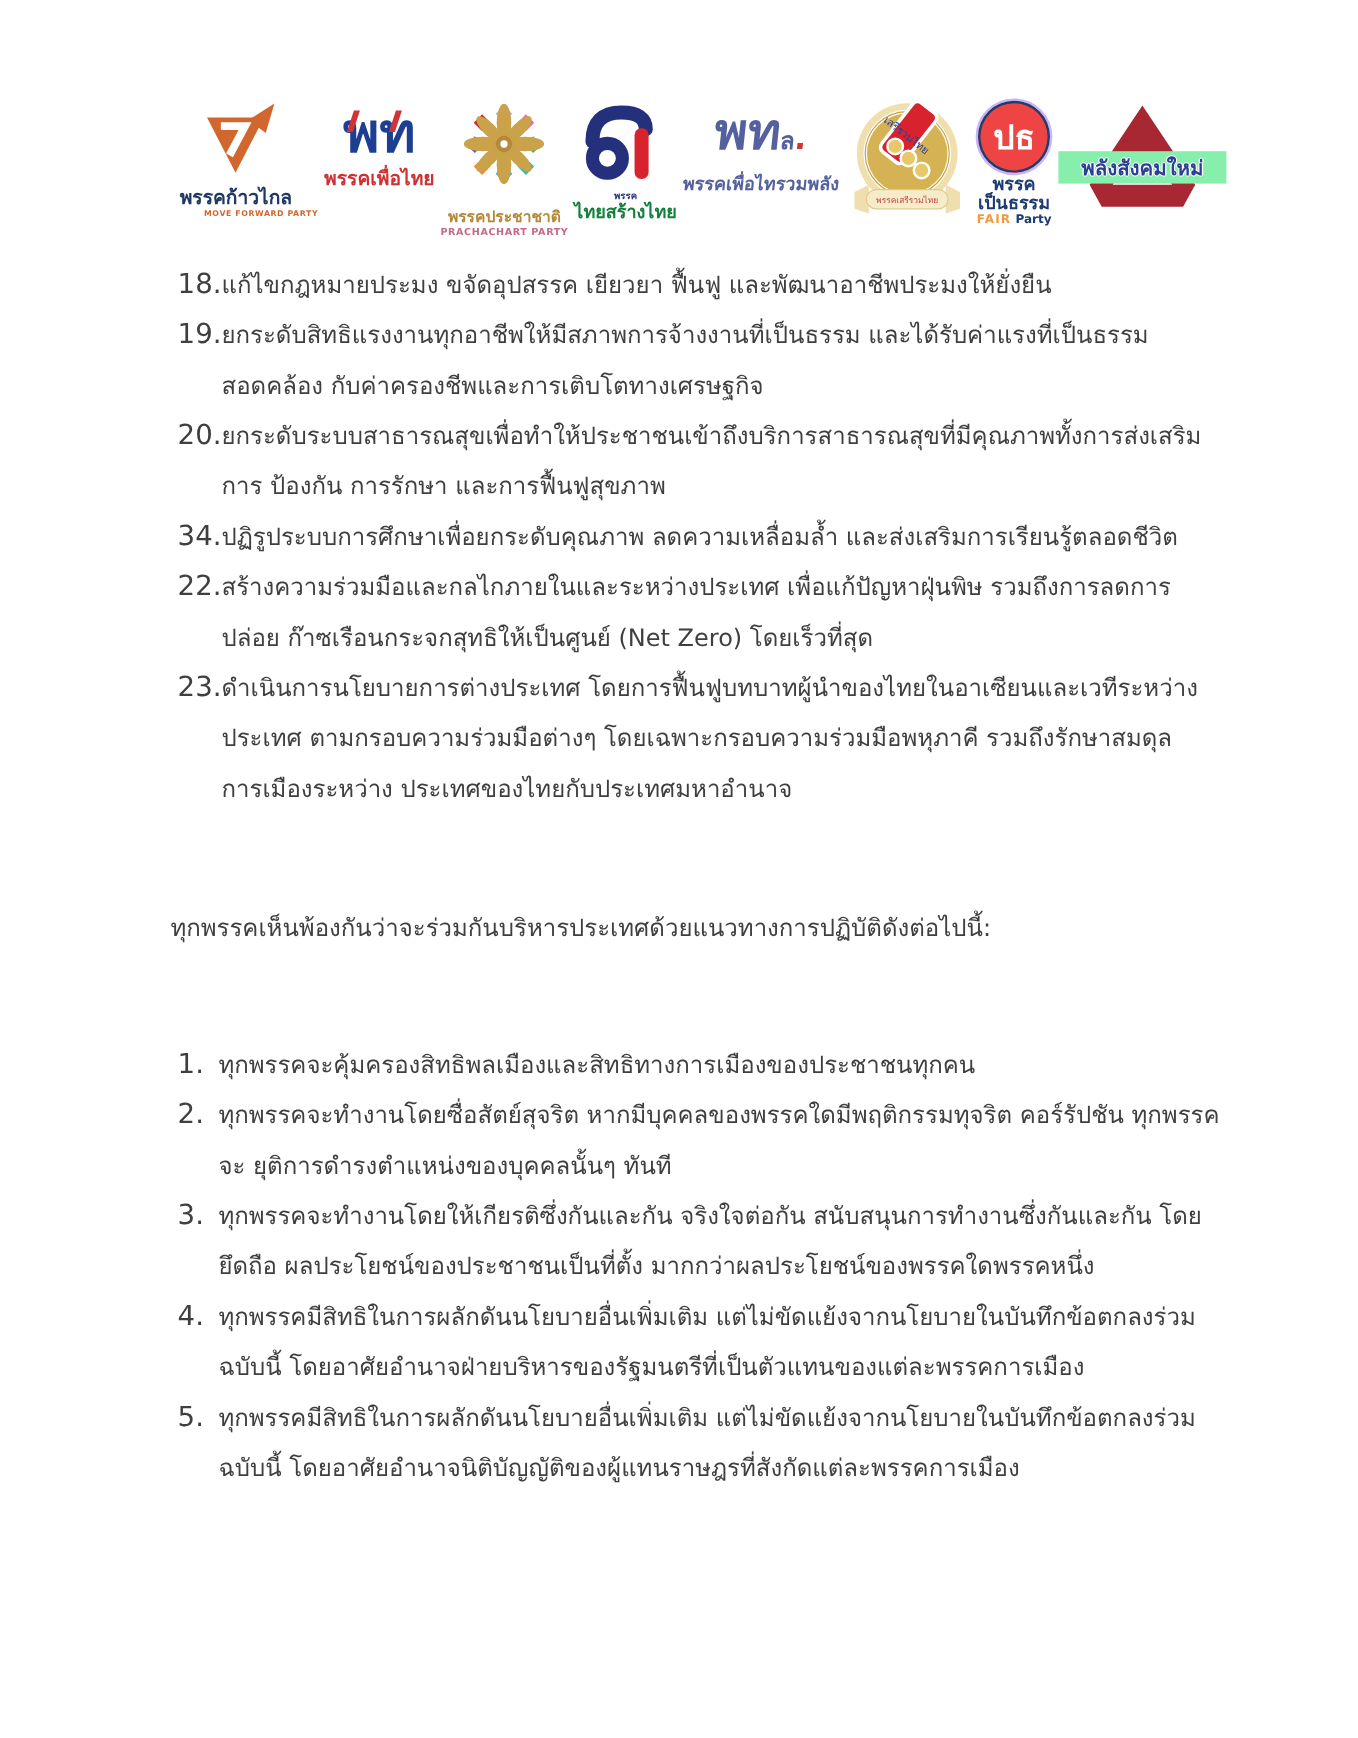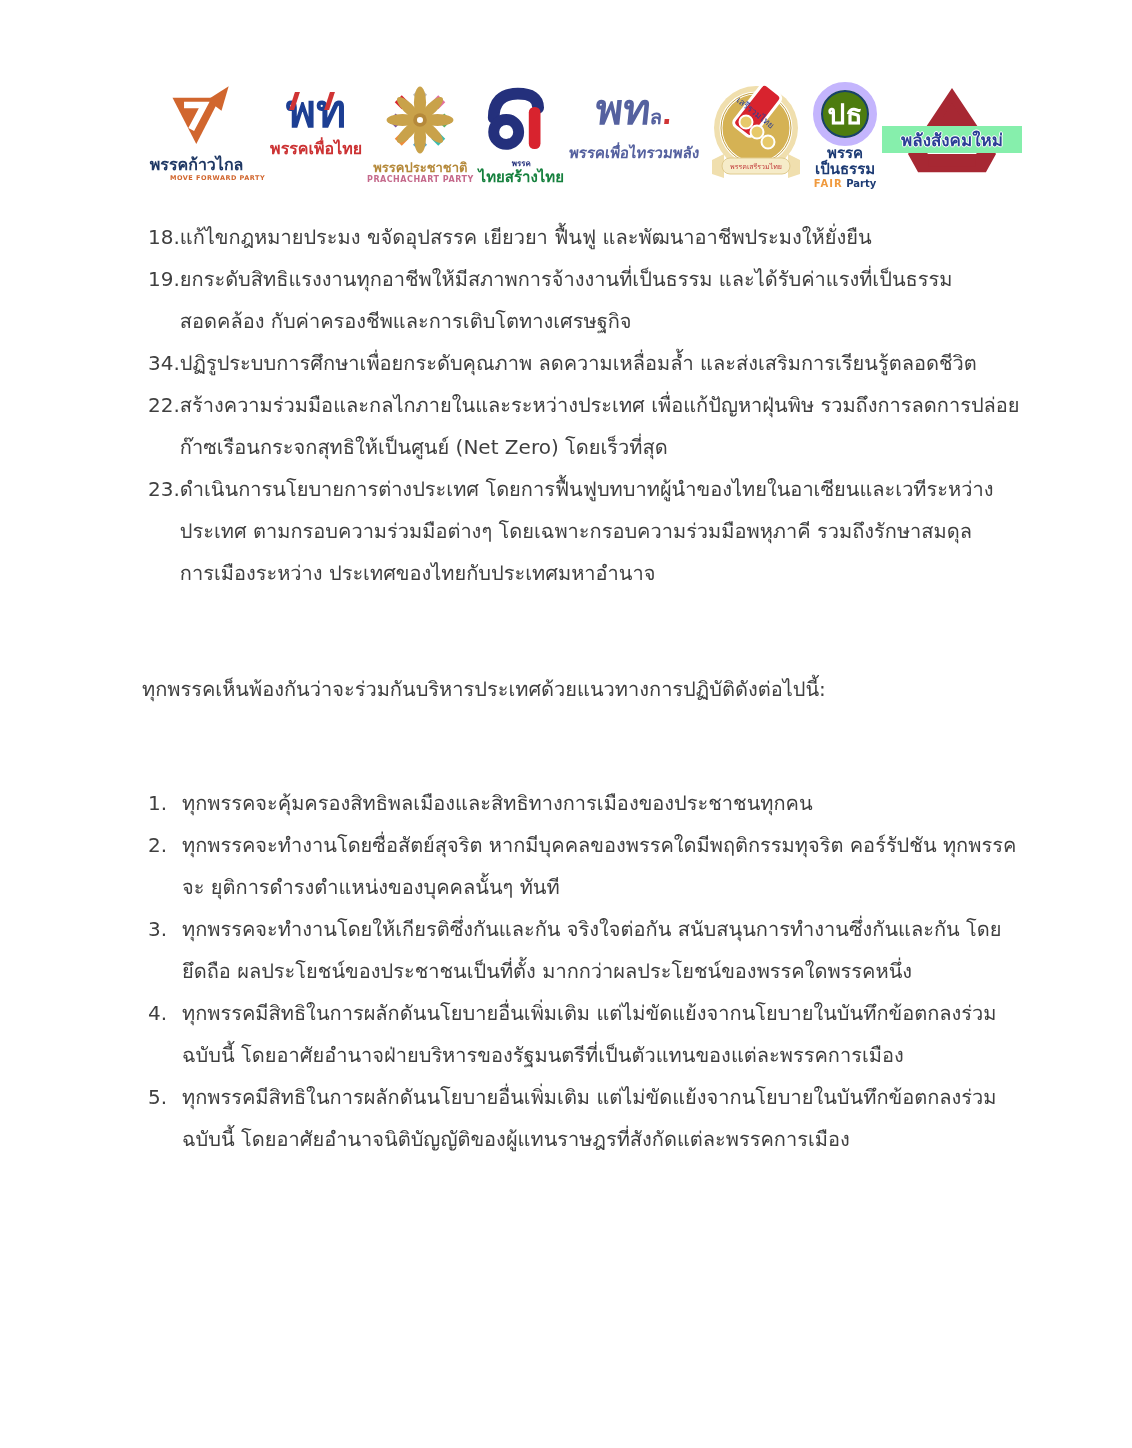--- a/index.html
+++ b/index.html
@@ -19,58 +19,58 @@
 
   
   .pt-mark { color:#1c3e93; font-weight:800; font-size:46px; line-height:58px; position:relative; }
   .pt-mark::before { content:""; position:absolute; left:6px; top:10px; width:5px; height:18px;
     background:#d03434; transform:skewX(-18deg); }
   .pt-mark::after { content:""; position:absolute; right:14px; top:10px; width:5px; height:18px;
     background:#d03434; transform:skewX(-18deg); }
   .pt .cap-th { color:#cc3233; font-weight:bold; font-size:16px; }
 
   
-  .pcc .cap-th { color:#b5893a; font-weight:bold; font-size:13px; margin-top:3px; }
+  .pcc .cap-th { color:#b5893a; font-weight:bold; font-size:13px; margin-top:17px; }
   .pcc .cap-en { color:#c56a8c; font-weight:bold; font-size:8px; letter-spacing:.5px; margin-top:1px; }
 
   
   .tst .cap-th1 { color:#24307c; font-weight:bold; font-size:8px; }
   .tst .cap-th2 { color:#15803d; font-weight:bold; font-size:15px; }
 
   
   .ptrp-mark { color:#55619f; font-weight:800; font-size:42px; line-height:56px; transform:skewX(-6deg); }
   .ptrp-suffix { font-size:20px; font-weight:800; }
   .ptrp-dot { color:#d03434; font-size:26px; font-weight:800; }
   .ptrp .cap-th { color:#55619f; font-weight:bold; font-size:15px; transform:skewX(-6deg); }
 
   
   .srt { position:relative; }
 
   
-  .fair-circle { width:64px; height:64px; border-radius:50%; background:#4d7c0f;
-    border:8px solid #c4b5fd; box-shadow:0 0 0 2px #17406e inset; display:flex;
+  .fair-circle { width:64px; height:64px; border-radius:50%; background:#ef4444;
+    border:2px solid #c4b5fd; box-shadow:0 0 0 2px #17406e inset; display:flex;
     align-items:center; justify-content:center; }
   .fair-circle span { color:#fff; font-weight:800; font-size:28px; }
   .fair .cap-th { color:#1d3b74; font-weight:800; font-size:15px; line-height:1.05; }
   .fair .cap-en { font-size:10px; font-weight:800; margin-top:1px; }
   .fair .cap-en .f { color:#f09a3e; letter-spacing:1px; }
   .fair .cap-en .p { color:#1d3b74; }
 
   
   .psm { position:relative; width:140px; height:104px; }
   .psm svg { position:absolute; left:50%; top:0; transform:translateX(-50%); }
   .psm-band { position:absolute; left:0; right:0; top:44px; background:#86efac; text-align:center;
     color:#2b3f96; font-weight:800; font-size:17px; text-shadow:
      -1px 0 #fff,1px 0 #fff,0 -1px #fff,0 1px #fff; }
 
   
   .doc { position:absolute; top:216px; left:148px; width:872px; color:#3f3f3f; }
   .numlist { width:100%; }
   .item { display:flex; align-items:flex-start; }
-  .item .num { flex:0 0 30px; font-size:20px; line-height:42px; }
+  .item .num { flex:0 0 30px; font-size:23px; line-height:42px; }
   .item .txt { flex:1; font-size:20px; line-height:42px; }
   .intro { margin:74px 0 0 -6px; font-size:20px; line-height:42px; }
   .numlist.second { margin-top:72px; }
   .numlist.second .num { flex-basis:34px; }
 </style>
 </head>
 <body>
 
 <div class="page">
 
@@ -179,20 +179,24 @@
     <div class="numlist first">
       <div class="item">
         <span class="num">18.</span>
         <span class="txt">แก้ไขกฎหมายประมง ขจัดอุปสรรค เยียวยา ฟื้นฟู และพัฒนาอาชีพประมงให้ยั่งยืน</span>
       </div>
       <div class="item">
         <span class="num">19.</span>
         <span class="txt">ยกระดับสิทธิแรงงานทุกอาชีพให้มีสภาพการจ้างงานที่เป็นธรรม และได้รับค่าแรงที่เป็นธรรมสอดคล้อง กับค่าครองชีพและการเติบโตทางเศรษฐกิจ</span>
       </div>
       <div class="item">
+        <span class="num">20.</span>
+        <span class="txt">ยกระดับระบบสาธารณสุขเพื่อทำให้ประชาชนเข้าถึงบริการสาธารณสุขที่มีคุณภาพทั้งการส่งเสริม การ ป้องกัน การรักษา และการฟื้นฟูสุขภาพ</span>
+      </div>
+      <div class="item">
         <span class="num">34.</span>
         <span class="txt">ปฏิรูประบบการศึกษาเพื่อยกระดับคุณภาพ ลดความเหลื่อมล้ำ และส่งเสริมการเรียนรู้ตลอดชีวิต</span>
       </div>
       <div class="item">
         <span class="num">22.</span>
         <span class="txt">สร้างความร่วมมือและกลไกภายในและระหว่างประเทศ เพื่อแก้ปัญหาฝุ่นพิษ รวมถึงการลดการปล่อย ก๊าซเรือนกระจกสุทธิให้เป็นศูนย์ (Net Zero) โดยเร็วที่สุด</span>
       </div>
       <div class="item">
         <span class="num">23.</span>
         <span class="txt">ดำเนินการนโยบายการต่างประเทศ โดยการฟื้นฟูบทบาทผู้นำของไทยในอาเซียนและเวทีระหว่างประเทศ ตามกรอบความร่วมมือต่างๆ โดยเฉพาะกรอบความร่วมมือพหุภาคี รวมถึงรักษาสมดุลการเมืองระหว่าง ประเทศของไทยกับประเทศมหาอำนาจ</span>

